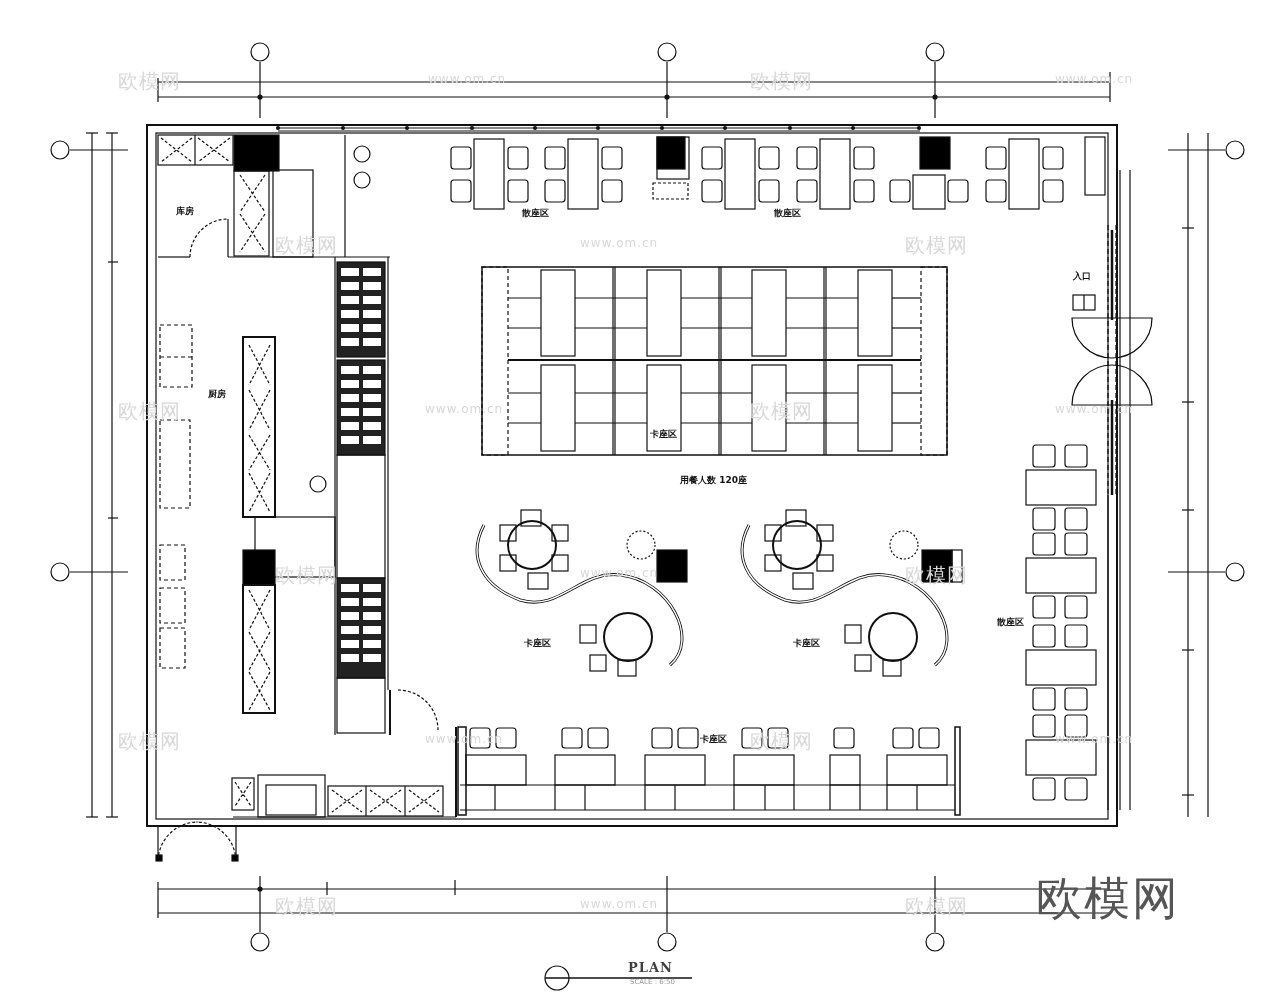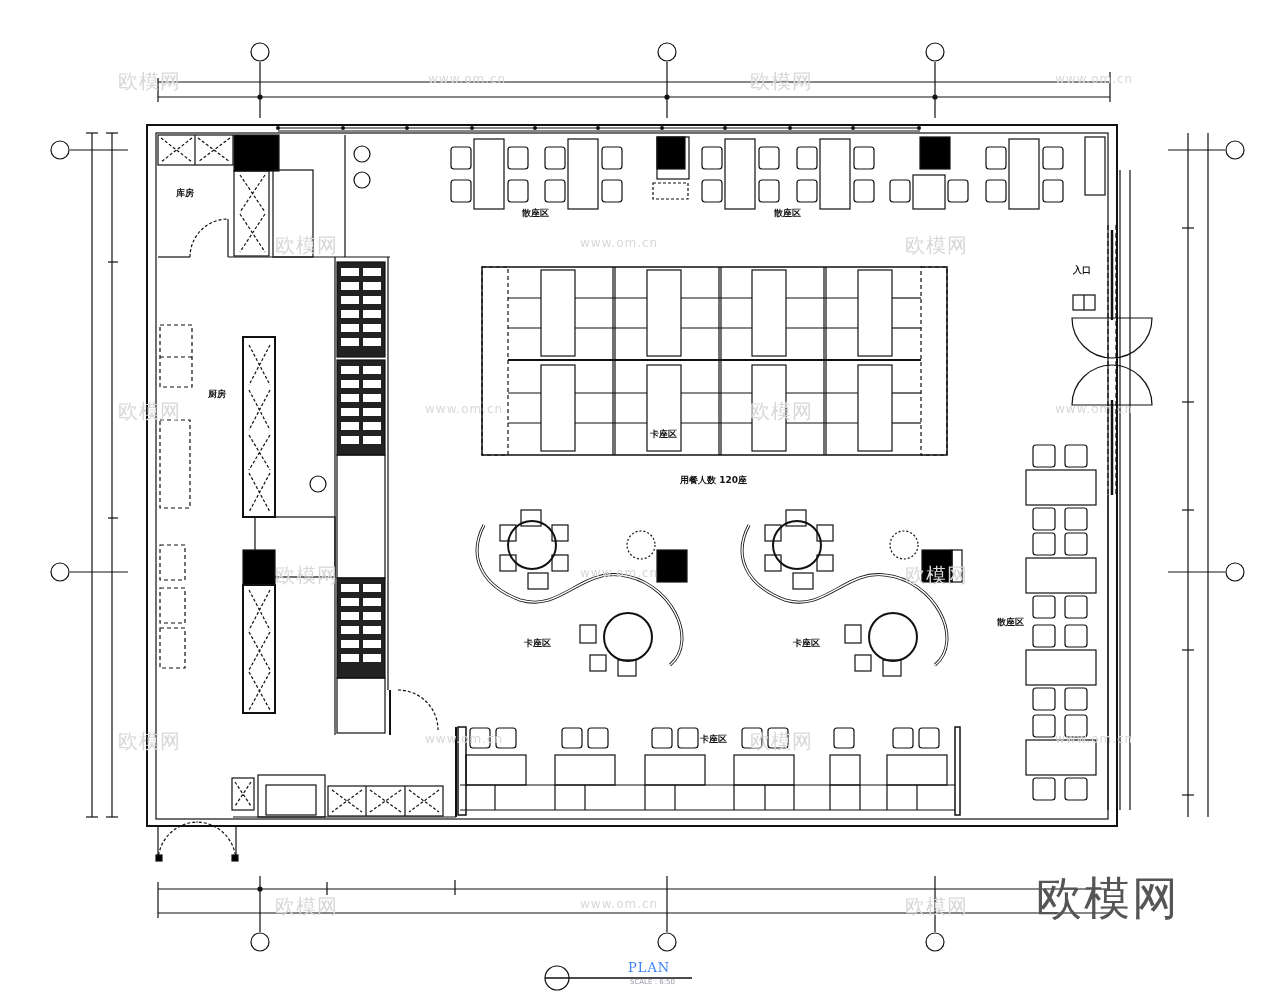--- a/index.html
+++ b/index.html
@@ -6,21 +6,21 @@
   body { width: 1263px; height: 1000px; position: relative; overflow: hidden;
          font-family: "DejaVu Sans", sans-serif; }
   #plan { position: absolute; left: 0; top: 0; width: 1263px; height: 1000px; }
   .wm { position: absolute; color: #d8d8d8; font-family: "DejaVu Sans", sans-serif; pointer-events: none; }
   .wm-small { font-size: 20px; letter-spacing: 1px; }
   .wm-url { font-size: 12px; letter-spacing: 1px; }
   .brand { position: absolute; left: 1036px; top: 868px; font-size: 46px; color: #555555;
            font-family: "DejaVu Sans", sans-serif; letter-spacing: 2px; }
   .lbl { position: absolute; font-size: 9px; font-weight: bold; color: #111; white-space: nowrap; }
   .plan-title { position: absolute; left: 628px; top: 960px; font-family: "DejaVu Serif", serif;
-                font-weight: normal; font-size: 13px; color: #3b82f6; letter-spacing: 1px; }
+                font-weight: bold; font-size: 13px; color: #404040; letter-spacing: 1px; }
   .plan-scale { position: absolute; left: 630px; top: 978px; font-size: 7px; color: #99a; }
 </style>
 </head>
 <body>
 
 <svg id="plan" viewBox="0 0 1263 1000" xmlns="http://www.w3.org/2000/svg">
   <g fill="none" stroke="#111" stroke-width="1.2">
 
     <line x1="158" y1="82" x2="1110" y2="82"></line>
     <line x1="158" y1="97" x2="1110" y2="97"></line>
@@ -395,28 +395,28 @@
 <div class="wm wm-small" style="left:905px;top:562px;">欧模网</div>
 <div class="wm wm-url" style="left:580px;top:566px;">www.om.cn</div>
 <div class="wm wm-small" style="left:118px;top:728px;">欧模网</div>
 <div class="wm wm-small" style="left:750px;top:728px;">欧模网</div>
 <div class="wm wm-url" style="left:425px;top:732px;">www.om.cn</div>
 <div class="wm wm-url" style="left:1055px;top:732px;">www.om.cn</div>
 <div class="wm wm-small" style="left:275px;top:893px;">欧模网</div>
 <div class="wm wm-small" style="left:905px;top:893px;">欧模网</div>
 <div class="wm wm-url" style="left:580px;top:897px;">www.om.cn</div>
 
-<div class="lbl" style="left:176px;top:187px;text-align:right;">库房</div>
+<div class="lbl" style="left:176px;top:205px;text-align:right;">库房</div>
 <div class="lbl" style="left:208px;top:388px;">厨房</div>
 <div class="lbl" style="left:522px;top:207px;">散座区</div>
 <div class="lbl" style="left:774px;top:207px;">散座区</div>
 <div class="lbl" style="left:650px;top:428px;">卡座区</div>
 <div class="lbl" style="left:680px;top:474px;">用餐人数 120座</div>
 <div class="lbl" style="left:524px;top:637px;">卡座区</div>
 <div class="lbl" style="left:793px;top:637px;">卡座区</div>
 <div class="lbl" style="left:700px;top:733px;">卡座区</div>
 <div class="lbl" style="left:997px;top:616px;">散座区</div>
-<div class="lbl" style="left:1073px;top:264px;">入口</div>
+<div class="lbl" style="left:1073px;top:270px;">入口</div>
 
 <div class="plan-title">PLAN</div>
 <div class="plan-scale">SCALE : 6:50</div>
 
 <div class="brand">欧模网</div>
 
 </body></html>

